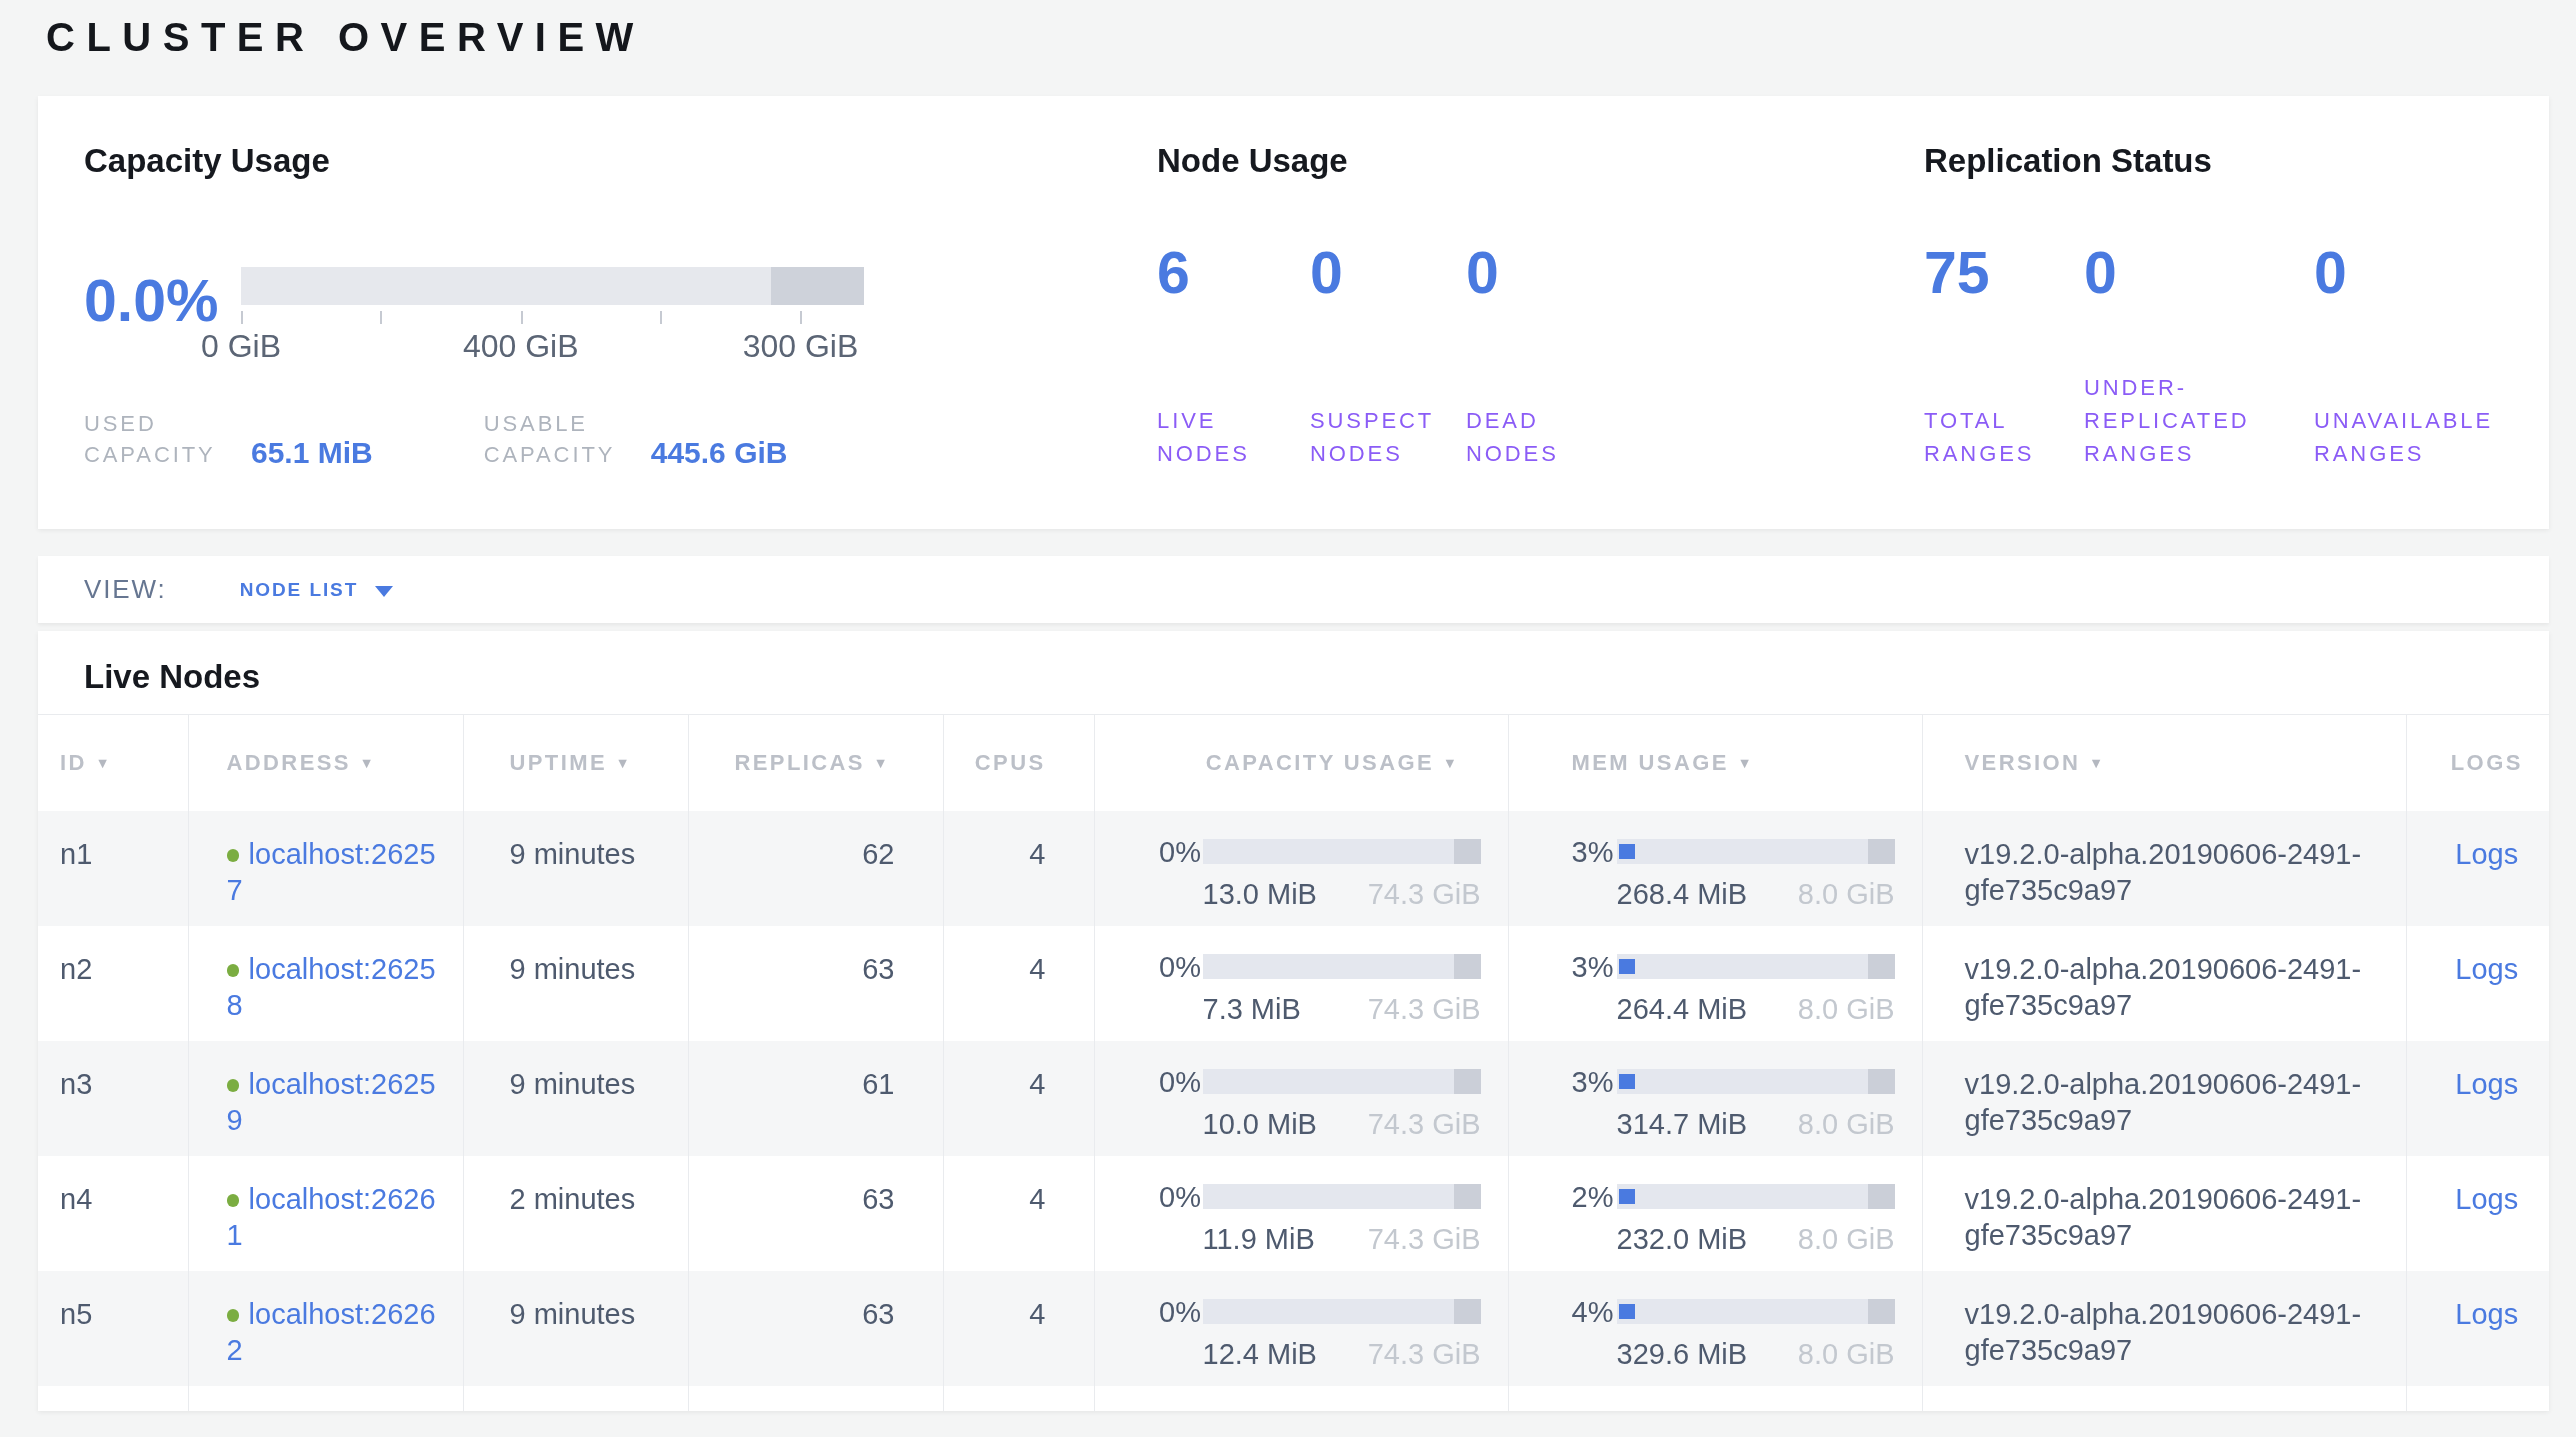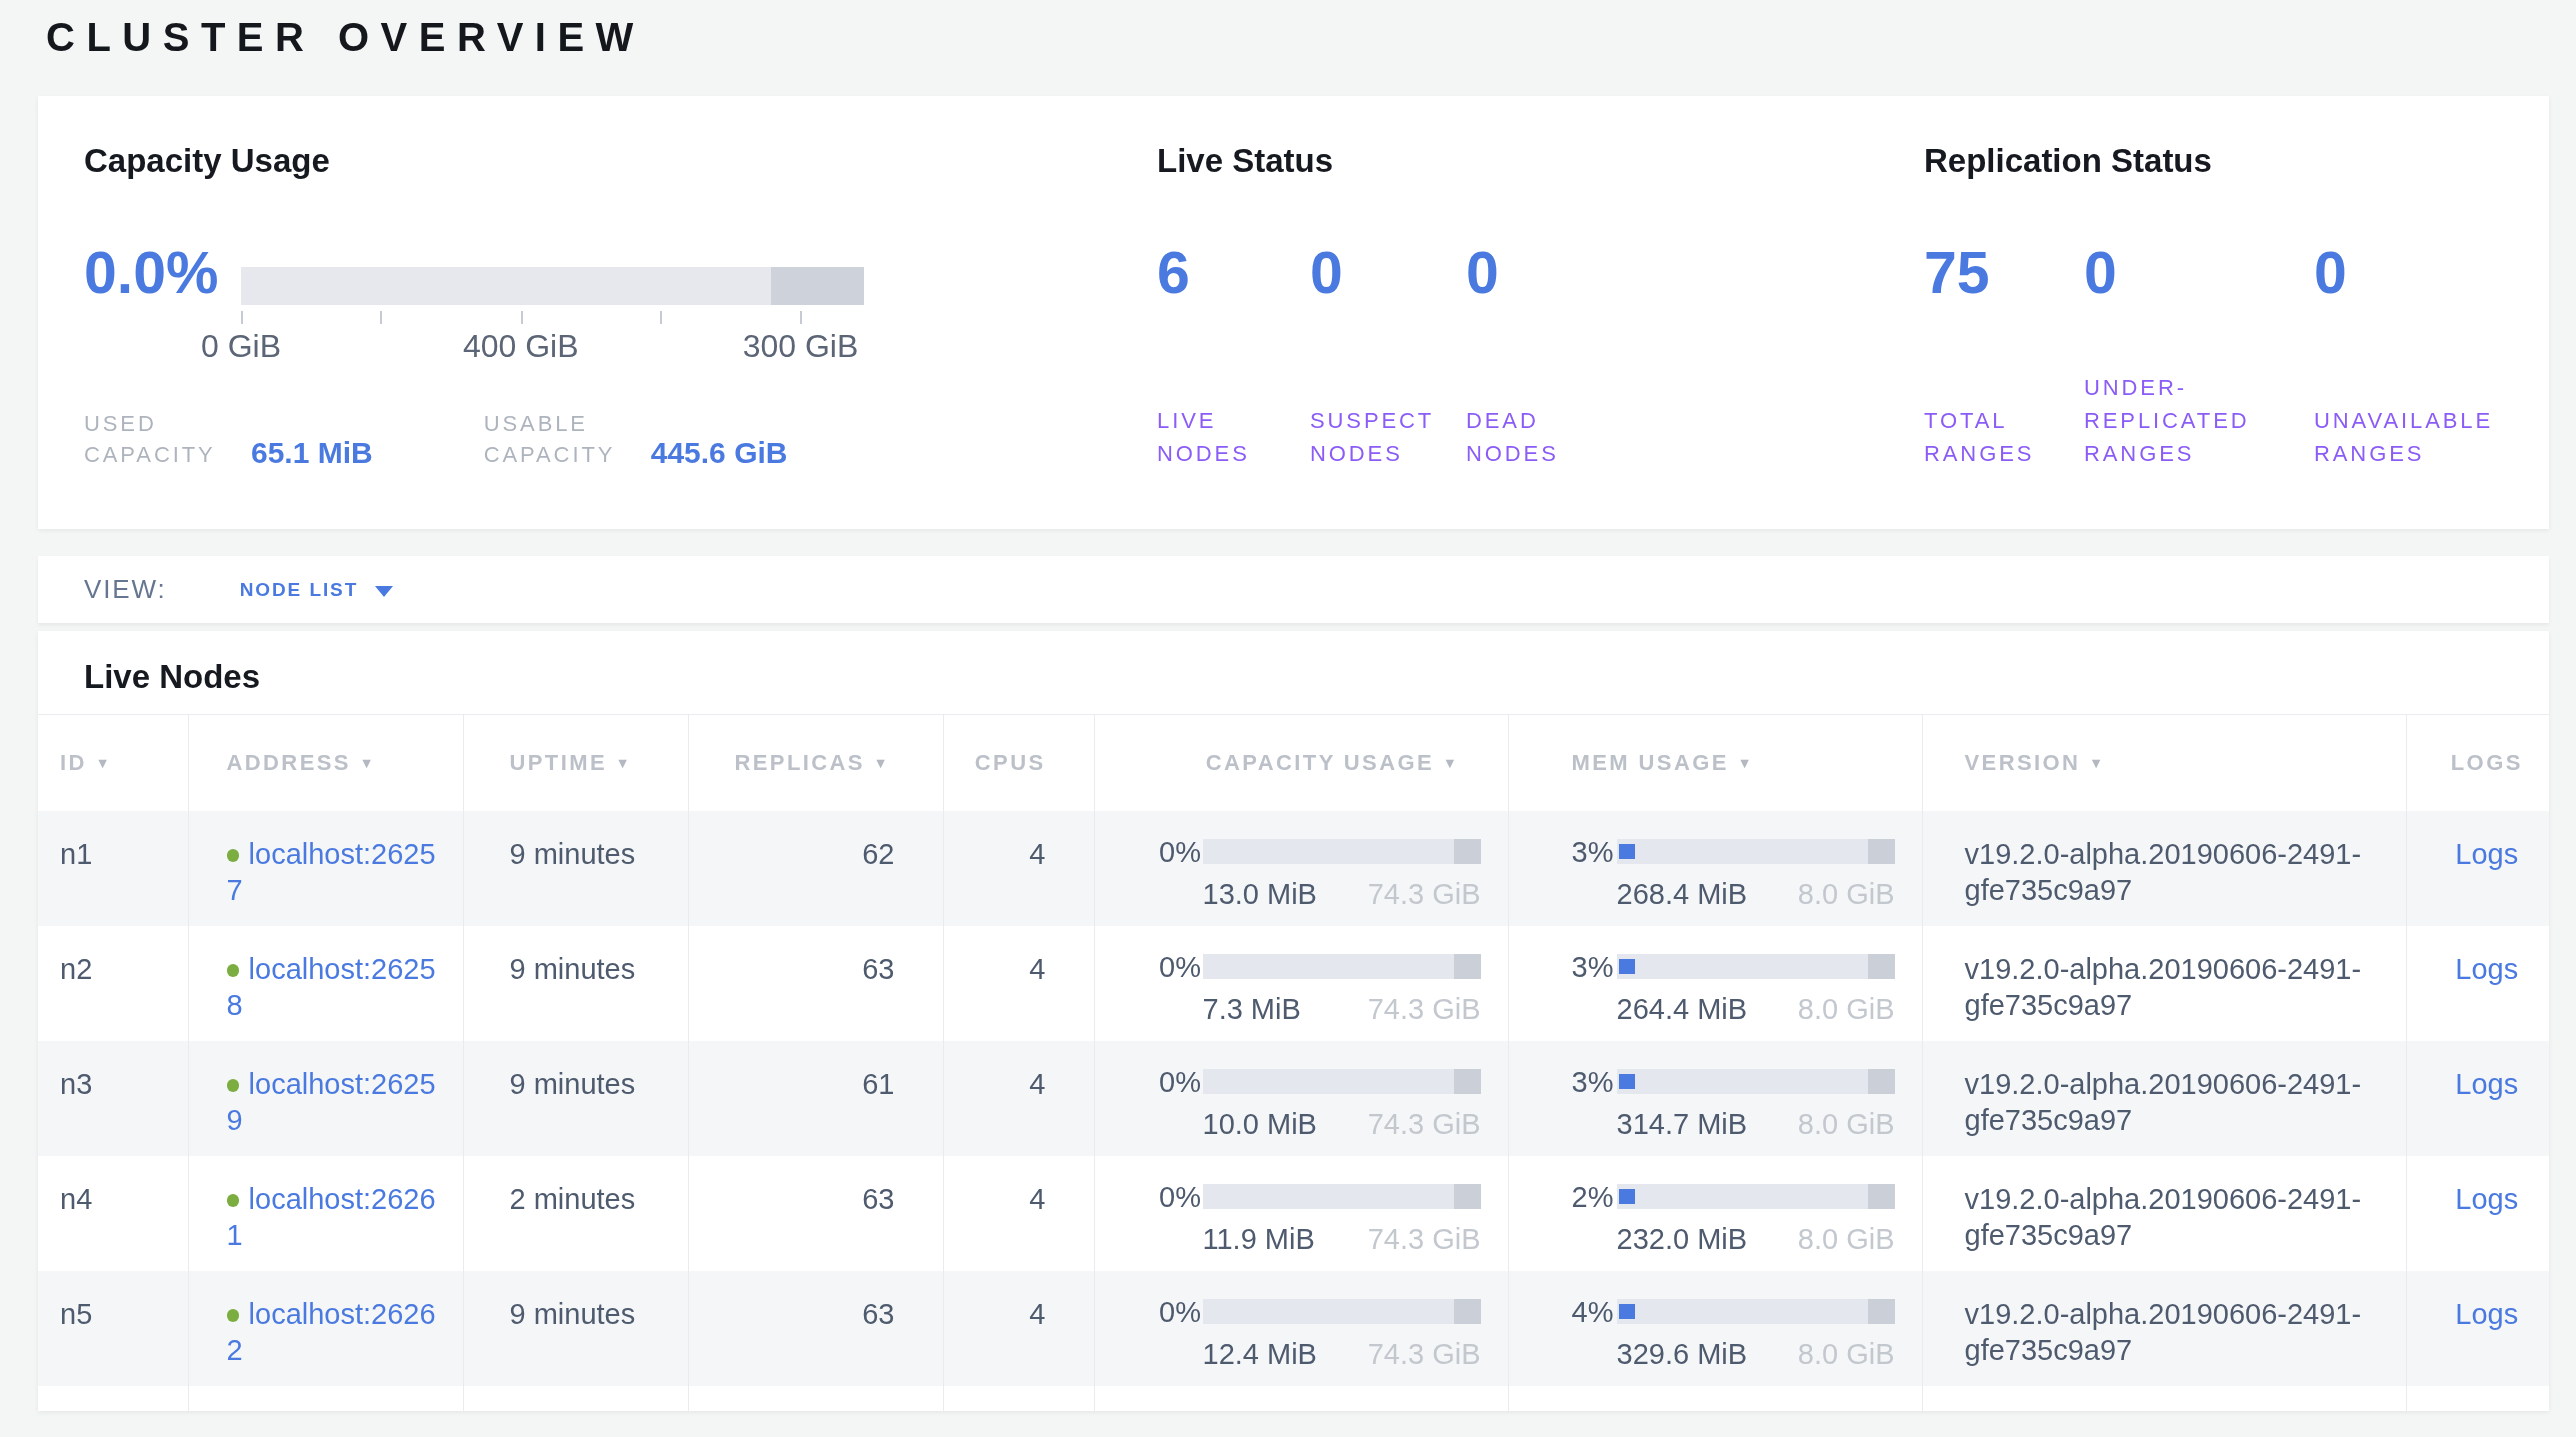--- a/index.html
+++ b/index.html
@@ -22,21 +22,21 @@
 
   
   .summary-card {
     position:absolute; left:38px; top:96px; width:2511px; height:433px;
     background:#fff; box-shadow:0 1.9px 4.8px rgba(0,0,0,0.07);
   }
   .sec { position:absolute; top:46px; height:345px; }
   .sec-title { font-size:33px; font-weight:700; color:#16191f; }
 
   .sec-capacity { left:46px; width:1035px; }
-  .gauge-row { position:absolute; top:100px; left:0; display:flex; align-items:flex-start; }
+  .gauge-row { position:absolute; top:100px; left:0; display:flex; align-items:center; }
   .gauge-pct { width:157px; font-size:59px; line-height:63px; font-weight:700; color:#4a7ae0; }
   .gauge { position:relative; width:623px; }
   .gauge-track { position:relative; height:38px; margin-top:25px; background:#e6e8ed; overflow:hidden; }
   .gauge-cap { position:absolute; right:0; top:0; bottom:0; width:15%; background:#ced2da; }
   .gauge-ticks { position:relative; height:17px; margin-top:3.8px; }
   .gauge-tick { position:absolute; top:1.9px; width:1.9px; height:13.4px; background:#c6cad2; }
   .gt0{left:0;} .gt1{left:22.3%;} .gt2{left:44.9%;} .gt3{left:67.2%;} .gt4{left:89.8%;}
   .gauge-labels { position:relative; height:33px; margin-top:1.9px; font-size:32px; color:#5b6575; }
   .gauge-label { position:absolute; transform:translateX(-50%); white-space:nowrap; }
   .gl0{left:0;} .gl1{left:44.9%;} .gl2{left:89.8%;}
@@ -173,21 +173,21 @@
         <div class="cap-stat-value">65.1 MiB</div>
       </div>
       <div class="cap-stat">
         <div class="cap-stat-label">USABLE CAPACITY</div>
         <div class="cap-stat-value">445.6 GiB</div>
       </div>
     </div>
   </div>
 
   <div class="sec sec-nodes">
-    <div class="sec-title">Live Status</div>
+    <div class="sec-title">Node Usage</div>
     <div class="big-num n-num0">6</div>
     <div class="big-num n-num1">0</div>
     <div class="big-num n-num2">0</div>
     <div class="sum-label n-lab0">LIVE NODES</div>
     <div class="sum-label n-lab1">SUSPECT NODES</div>
     <div class="sum-label n-lab2">DEAD NODES</div>
   </div>
 
   <div class="sec sec-replication">
     <div class="sec-title">Replication Status</div>

